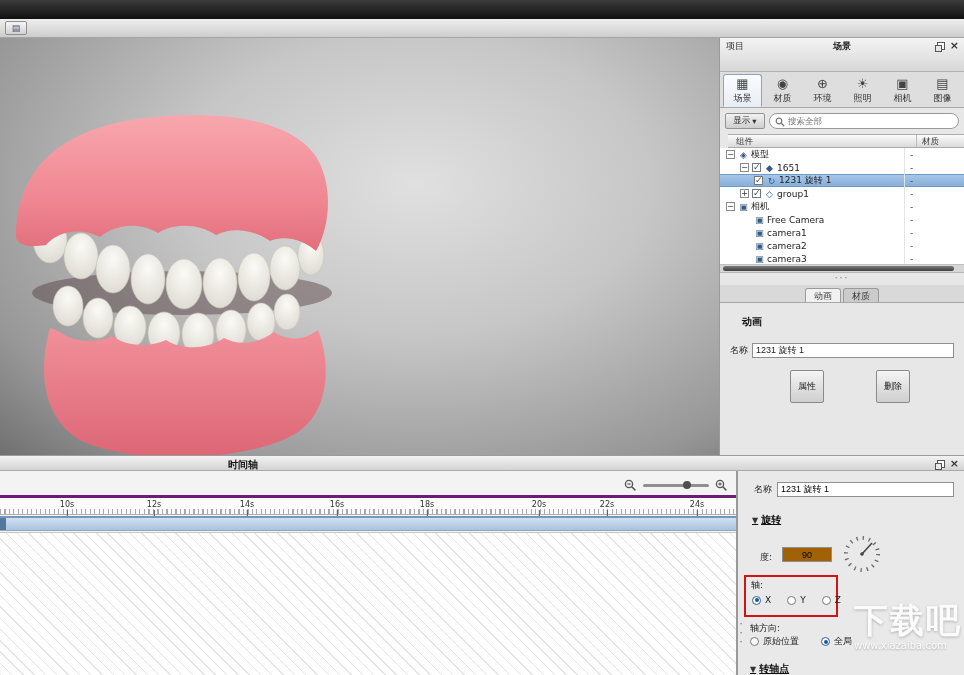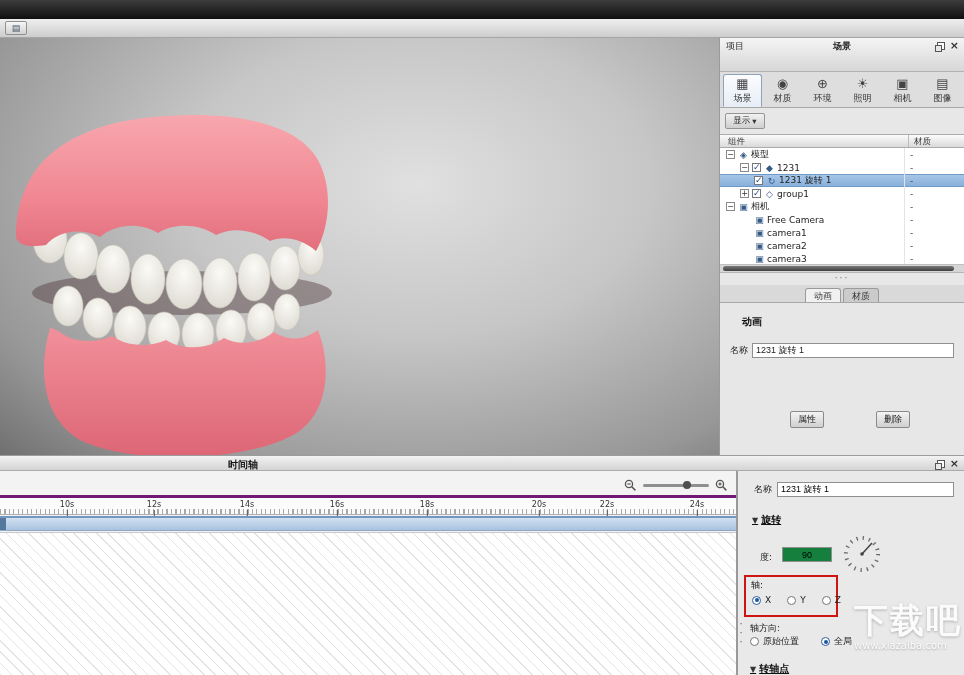--- a/index.html
+++ b/index.html
@@ -30,21 +30,21 @@
   .rp-tab .ticon { font-size:13px; line-height:14px; color:#444; }
   .rp-tab .tlab { font-size:9px; color:#333; }
   .rp-tab.active { background:linear-gradient(#fbfcfe,#e8eef6); border:1px solid #8fa3bd; border-bottom:1px solid #e8eef6; border-radius:3px 3px 0 0; }
 
   .rp-filter { height:26px; display:flex; align-items:center; gap:4px; padding:0 5px; }
   .show-btn { width:40px; height:16px; border:1px solid #949494; border-radius:2px; background:linear-gradient(#f2f2f2,#cfcfcf); font-size:8.5px; display:flex; align-items:center; justify-content:center; gap:2px; color:#333; }
   .search-box { flex:1; height:16px; background:#fff; border:1px solid #9a9a9a; border-radius:8px; position:relative; }
   .search-box svg { position:absolute; left:5px; top:3px; }
   .search-box input { position:absolute; left:18px; top:1px; right:4px; height:12px; border:0; outline:none; font-size:8.5px; color:#555; background:transparent; width:calc(100% - 22px); }
 
-  .tree-header { height:14px; background:linear-gradient(#fbfbfb,#dadada); border-top:1px solid #ababab; border-bottom:1px solid #ababab; position:relative; font-size:8.5px; color:#333; line-height:13px; }
+  .tree-header { height:14px; background:linear-gradient(#fbfbfb,#dadada); border-top:1px solid #ababab; border-bottom:1px solid #ababab; position:relative; font-size:8.5px; color:#333; line-height:13px;margin-left:8px; }
   .tree-header .c1 { position:absolute; left:8px; }
   .tree-header .c2 { position:absolute; left:188px; border-left:1px solid #bbb; padding-left:5px; top:0; bottom:0; line-height:13px; }
   .tree-body { position:relative; height:117px; background:#fff; border-bottom:1px solid #c0c0c0; overflow:hidden; }
   .tree-body::after { content:""; position:absolute; left:184px; top:0; bottom:0; border-left:1px solid #e4e4e4; }
   .trow { position:relative; height:13px; display:flex; align-items:center; font-size:9px; color:#222; white-space:nowrap; }
   .trow.sel { background:linear-gradient(#aac8e9,#85aed9); box-shadow:inset 0 1px 0 #6f9ac8, inset 0 -1px 0 #6f9ac8; }
   .exp { width:9px; height:9px; border:1px solid #8a8a8a; background:#fff; font-size:8px; line-height:7px; text-align:center; color:#333; margin-right:3px; flex:0 0 auto; }
   .exp.minus::after { content:"−"; } .exp.plus::after { content:"+"; }
   .cb { width:9px; height:9px; border:1px solid #777; background:#fff; margin-right:3px; position:relative; flex:0 0 auto; }
   .cb::after { content:"✓"; position:absolute; left:0; top:-2px; font-size:9px; color:#1d4f8f; }
@@ -56,21 +56,21 @@
   .sub-tabs { height:18px; background:#d9d9d9; border-bottom:1px solid #a8a8a8; display:flex; justify-content:center; gap:2px; padding-top:3px; }
   .sub-tab { padding:1px 8px 0; font-size:9px; border:1px solid #9a9a9a; border-bottom:none; border-radius:3px 3px 0 0; background:#cbcbcb; color:#333; }
   .sub-tab.active { background:#f1f1f1; }
 
   .anim { position:relative; padding:8px 8px 0; }
   .anim-heading { font-weight:bold; font-size:10px; margin:4px 0 14px 14px; color:#111; }
   .anim-name-row { display:flex; align-items:center; gap:4px; padding:0 2px; }
   .anim-name-row label { font-size:9px; }
   .anim-name-row input { flex:1; height:15px; border:1px solid #8f8f8f; font-size:9px; padding:0 3px; background:#fff; color:#222; }
   .anim-buttons { margin-top:12px; display:flex; }
-  .mini-btn { padding:1px 7px; font-size:9px; border:1px solid #8a8a8a; border-radius:2px; background:linear-gradient(#f4f4f4,#cfcfcf); color:#222;margin-top:41px; }
+  .mini-btn { padding:9px 7px; font-size:9px; border:1px solid #8a8a8a; border-radius:2px; background:linear-gradient(#f4f4f4,#cfcfcf); color:#222; }
   .mini-btn.b1 { margin-left:62px; } .mini-btn.b2 { margin-left:52px; }
 
   
   .tl-titlebar { position:absolute; left:0; top:455px; width:964px; height:16px; background:linear-gradient(#f2f2f2,#d4d4d4); border-top:1px solid #9c9c9c; border-bottom:1px solid #aaa; }
   .tl-titlebar .tname { position:absolute; left:228px; top:2px; font-weight:bold; font-size:10px; color:#111; }
   .timeline { position:absolute; left:0; top:471px; width:737px; height:204px; background:#f3f3f3; border-right:1px solid #9a9a9a; }
   .tl-zoom { position:absolute; top:8px; right:8px; display:flex; align-items:center; gap:6px; }
   .tl-slider { position:relative; width:66px; height:3px; background:#8f8f8f; border-radius:2px; }
   .tl-slider .handle { position:absolute; left:60%; top:-3px; width:8px; height:8px; border-radius:50%; background:#4f4f4f; }
   .tl-ruler { position:absolute; left:0; right:0; top:24px; height:20px; background:#fbfbfb; border-top:3px solid #701a75; border-bottom:1px solid #b0b0b0; }
@@ -84,21 +84,21 @@
     background-image:repeating-linear-gradient(45deg, #e4e4e4 0 1px, transparent 1px 8px); border-top:1px solid #c8c8c8; }
 
   
   .props { position:absolute; left:737px; top:471px; width:227px; height:204px; background:#e9e9e9; border-left:1px solid #9a9a9a; }
   .p-name-row { position:absolute; left:16px; right:10px; top:11px; display:flex; align-items:center; gap:5px; }
   .p-name-row label { font-size:9px; }
   .p-name-row input { flex:1; height:15px; border:1px solid #8f8f8f; font-size:9px; padding:0 3px; background:#fff; }
   .sec-head { position:absolute; font-weight:bold; font-size:10px; color:#111;text-decoration:underline; }
   .sec-head .arr { font-size:8px; color:#333; margin-right:3px; }
   .deg-label { position:absolute; left:22px; top:80px; font-size:9px; }
-  .deg-input { position:absolute; left:44px; top:76px; width:50px; height:15px; border:1px solid #8f8f8f; font-size:9px; text-align:center; background:#15803d; }
+  .deg-input { position:absolute; left:44px; top:76px; width:50px; height:15px; border:1px solid #8f8f8f; font-size:9px; text-align:center; background:#a16207; }
   .dial { position:absolute; left:101px; top:60px; }
   .red-box { position:absolute; left:6px; top:104px; width:94px; height:42px; border:2px solid #cf1414; }
   .axis-label { position:absolute; left:5px; top:2px; font-size:9px; }
   .axis-row { position:absolute; left:6px; top:18px; display:flex; align-items:center; gap:4px; }
   .axis-row .gap { width:8px; }
   .radio { width:9px; height:9px; border:1px solid #767676; border-radius:50%; background:#fff; position:relative; flex:0 0 auto; }
   .radio.sel { border-color:#2d5e9e; }
   .radio.sel::after { content:""; position:absolute; left:1.5px; top:1.5px; width:4px; height:4px; border-radius:50%; background:#1c55a5; }
   .rlab { font-size:9px; color:#222; }
   .dir-label { position:absolute; left:12px; top:151px; font-size:9px; }
@@ -207,39 +207,46 @@
         <span class="ticon">▤</span>
         <span class="tlab">图像</span>
       </div>
     </div>
 
     <div class="rp-filter">
       <div class="show-btn">
         <span>显示</span>
         <span>▾</span>
       </div>
+      <div class="search-box">
+        <svg width="10" height="10" viewBox="0 0 10 10">
+          <circle cx="4" cy="4" r="2.8" fill="none" stroke="#777" stroke-width="1.2"></circle>
+          <line x1="6.3" y1="6.3" x2="9.2" y2="9.2" stroke="#777" stroke-width="1.3"></line>
+        </svg>
+        <input placeholder="搜索全部" style="">
+      </div>
     </div>
 
     <div class="tree-header">
       <span class="c1">组件</span>
       <span class="c2">材质</span>
     </div>
 
     <div class="tree-body">
       <div class="trow" style="padding-left:6px;">
         <span class="exp minus"></span>
         <span class="ticn">◈</span>
         <span>模型</span>
         <span class="tmat">-</span>
       </div>
       <div class="trow" style="padding-left:20px;">
         <span class="exp minus"></span>
         <span class="cb"></span>
         <span class="ticn">◆</span>
-        <span>1231</span>
+        <span>1651</span>
         <span class="tmat">-</span>
       </div>
       <div class="trow sel" style="padding-left:34px;">
         <span class="cb"></span>
         <span class="ticn">↻</span>
         <span>1231 旋转 1</span>
         <span class="tmat">-</span>
       </div>
       <div class="trow" style="padding-left:20px;">
         <span class="exp plus"></span>

